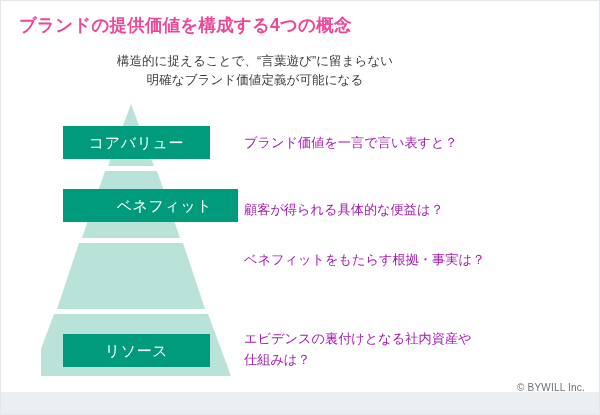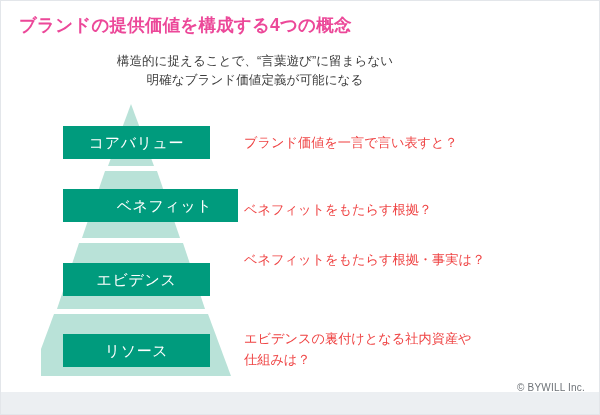--- a/index.html
+++ b/index.html
@@ -88,21 +88,21 @@
   .tier-box.t2 { top: 262px; }
   .tier-box.t3 { top: 333px; align-items: center; }
 
   
   .desc {
     position: absolute;
     left: 243px;
     width: 345px;
     font-size: 13.2px;
     line-height: 21px;
-    color: #ef4444;
+    color: #a21caf;
   }
   .desc .line {
     display: block;
     white-space: nowrap;
   }
   .desc.d0 { top: 131px; }
   .desc.d1 { top: 198px; }
   .desc.d2 { top: 248px; }
   .desc.d3 { top: 327px; }
 
@@ -150,32 +150,29 @@
       <polygon points="13,215 167,215 190,277 -10,277" fill="#b9e2d8"></polygon>
     </svg>
   </div>
 
   <div class="tier-box t0">
     <span class="tier-label">コアバリュー</span>
   </div>
   <div class="tier-box t1">
     <span class="tier-label">ベネフィット</span>
   </div>
-  <div class="tier-box t2">
-    <span class="tier-label">エビデンス</span>
-  </div>
   <div class="tier-box t3">
     <span class="tier-label">リソース</span>
   </div>
 
   <div class="desc d0">
     <span class="line">ブランド価値を一言で言い表すと？</span>
   </div>
   <div class="desc d1">
-    <span class="line">ベネフィットをもたらす根拠？</span>
+    <span class="line">顧客が得られる具体的な便益は？</span>
   </div>
   <div class="desc d2">
     <span class="line">ベネフィットをもたらす根拠・事実は？</span>
   </div>
   <div class="desc d3">
     <span class="line">エビデンスの裏付けとなる社内資産や</span>
     <span class="line">仕組みは？</span>
   </div>
 
   <div class="footer-band"></div>

